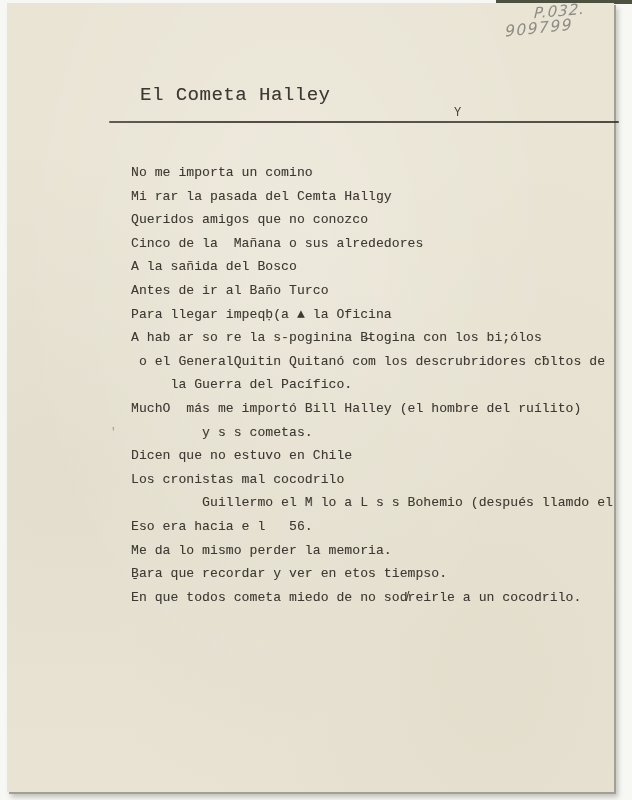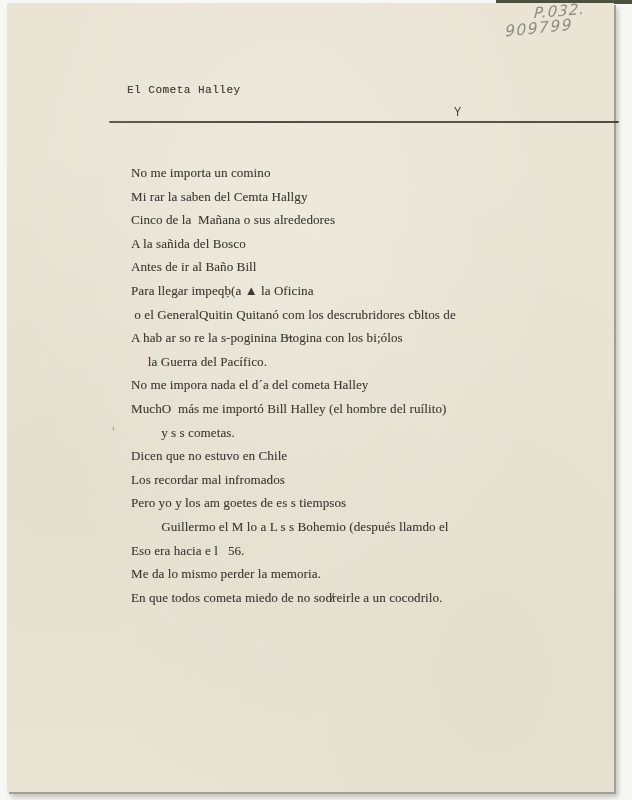--- a/index.html
+++ b/index.html
@@ -23,72 +23,72 @@
   }
   .pencil{
     position:absolute;color:#8d8c85;
     font-family:"DejaVu Sans",sans-serif;font-style:italic;
   }
   .pencil-1{left:534px;top:2px;font-size:15px;letter-spacing:1px;
     transform:rotate(-5deg) skewX(-8deg);}
   .pencil-2{left:505px;top:19px;font-size:15.5px;letter-spacing:1.5px;
     transform:rotate(-6deg) skewX(-6deg);}
   .title{
-    position:absolute;left:120px;top:81px;
-    font-size:11px;color:#3c3933;letter-spacing:0.5px;
+    position:absolute;left:133px;top:81px;
+    font-size:19px;color:#3c3933;letter-spacing:0.5px;
     text-shadow:0.3px 0.3px 0 rgba(60,56,48,0.35);
   }
   .header-mark{
     position:absolute;left:447px;top:103px;
     font-size:12px;color:#45423a;
   }
   .rule{
     position:absolute;left:102px;top:118px;width:510px;height:2px;
     background:linear-gradient(90deg,#45433c, #33312b 30%, #3d3b34 70%, #33312b);
     opacity:0.85;border-radius:1px;
   }
   .poem{
     position:absolute;left:124px;top:158px;
     font-size:13px;line-height:23.6px;color:#3e3a33;
     letter-spacing:0.1px;
     text-shadow:0.3px 0.3px 0 rgba(62,58,51,0.3);
   }
-  .poem-line{white-space:pre;font-family:Liberation Serif, serif;}
+  .poem-line{white-space:pre;}
   .stray-mark{
     position:absolute;left:103px;top:423px;font-size:11px;
     color:#6b675e;opacity:0.6;
   }
 </style>
 </head>
 <body>
 
 <div class="scan-strip"></div>
 
 <div class="paper">
   <div class="title">El Cometa Halley</div>
   <div class="header-mark">Y</div>
   <div class="rule"></div>
   <div class="stray-mark">'</div>
   <div class="poem">
       <div class="poem-line">No me importa un comino</div>
-      <div class="poem-line">Mi rar la saben del Cemta Hallgy</div>
+      <div class="poem-line">Mi rar la pasada del Cemta Hallgy</div>
+      <div class="poem-line">Queridos amigos que no conozco</div>
       <div class="poem-line">Cinco de la  Mañana o sus alrededores</div>
       <div class="poem-line">A la sañida del Bosco</div>
-      <div class="poem-line">Antes de ir al Baño Bill</div>
+      <div class="poem-line">Antes de ir al Baño Turco</div>
       <div class="poem-line">Para llegar impeqḅ(a ▲ la Oficina</div>
+      <div class="poem-line">A hab ar so re la s-poginina B̶togina con los bi;ólos</div>
       <div class="poem-line"> o el GeneralQuitin Quitanó com los descrubridores cƀltos de</div>
-      <div class="poem-line">A hab ar so re la s-poginina B̶togina con los bi;ólos</div>
       <div class="poem-line">     la Guerra del Pacífico.</div>
-      <div class="poem-line">No me impora nada el d´a del cometa Halley</div>
       <div class="poem-line">MuchO  más me importó Bill Halley (el hombre del ruílito)</div>
       <div class="poem-line">         y s s cometas.</div>
       <div class="poem-line">Dicen que no estuvo en Chile</div>
-      <div class="poem-line">Los recordar mal infromados</div>
-      <div class="poem-line">Pero yo y los am goetes de es s tiempsos</div>
+      <div class="poem-line">Los cronistas mal cocodrilo</div>
       <div class="poem-line">         Guillermo el M lo a L s s Bohemio (después llamdo el</div>
       <div class="poem-line">Eso era hacia e l   56.</div>
       <div class="poem-line">Me da lo mismo perder la memoria.</div>
+      <div class="poem-line">Ḇara que recordar y ver en etos tiempso.</div>
       <div class="poem-line">En que todos cometa miedo de no sod̸reirle a un cocodrilo.</div>
     </div>
 </div>
 
 <div class="pencil pencil-1">P.032.</div>
 <div class="pencil pencil-2">909799</div>
 
 </body></html>

